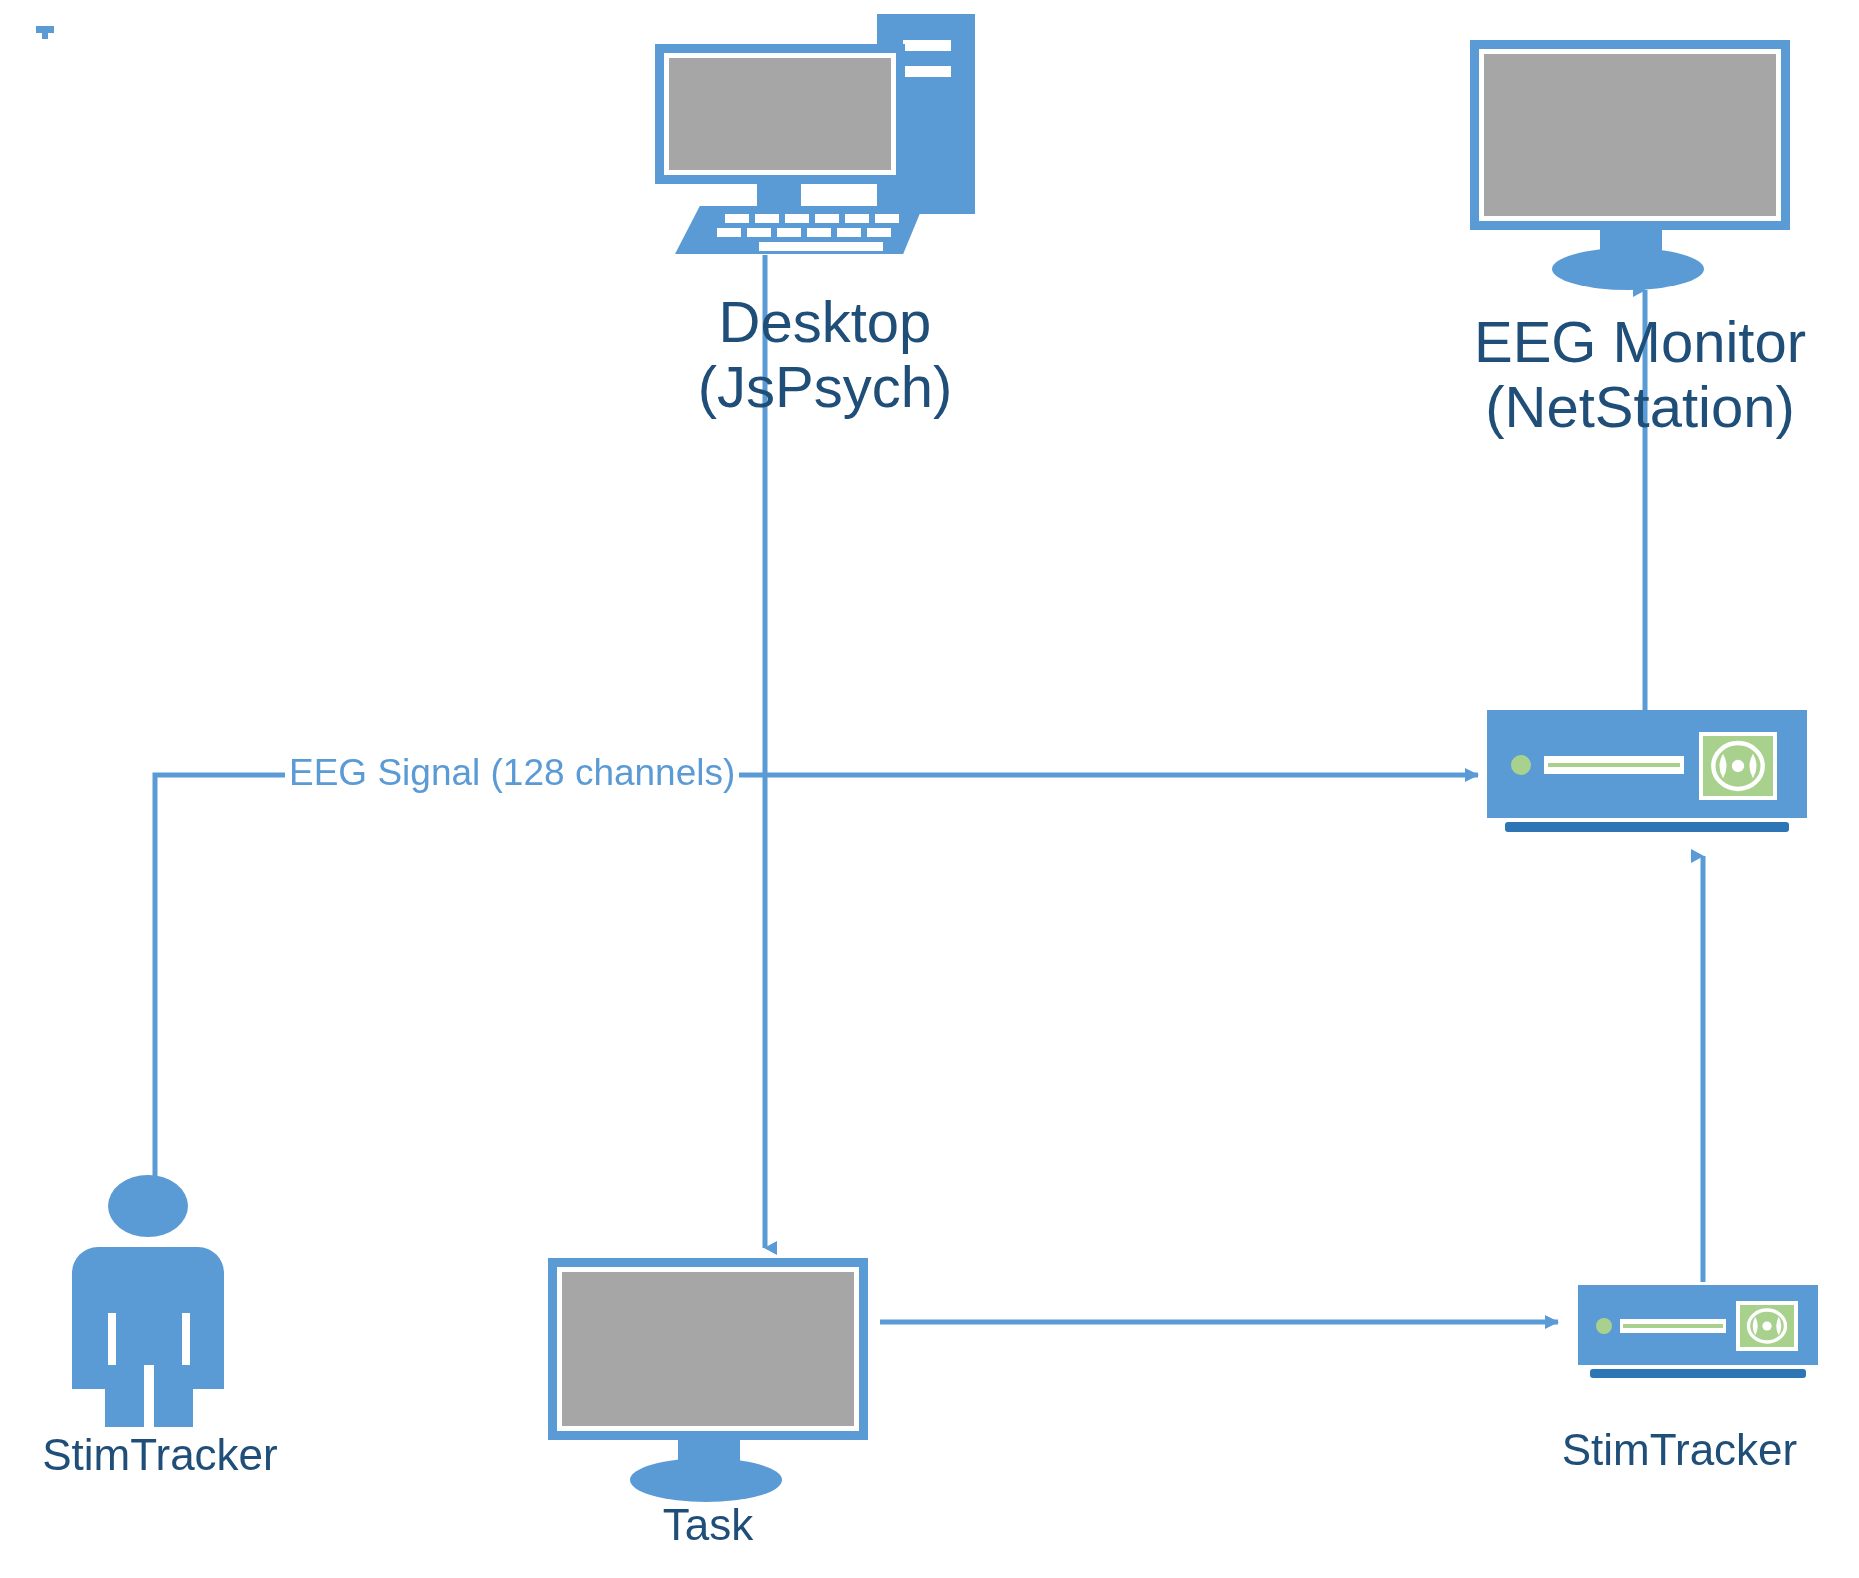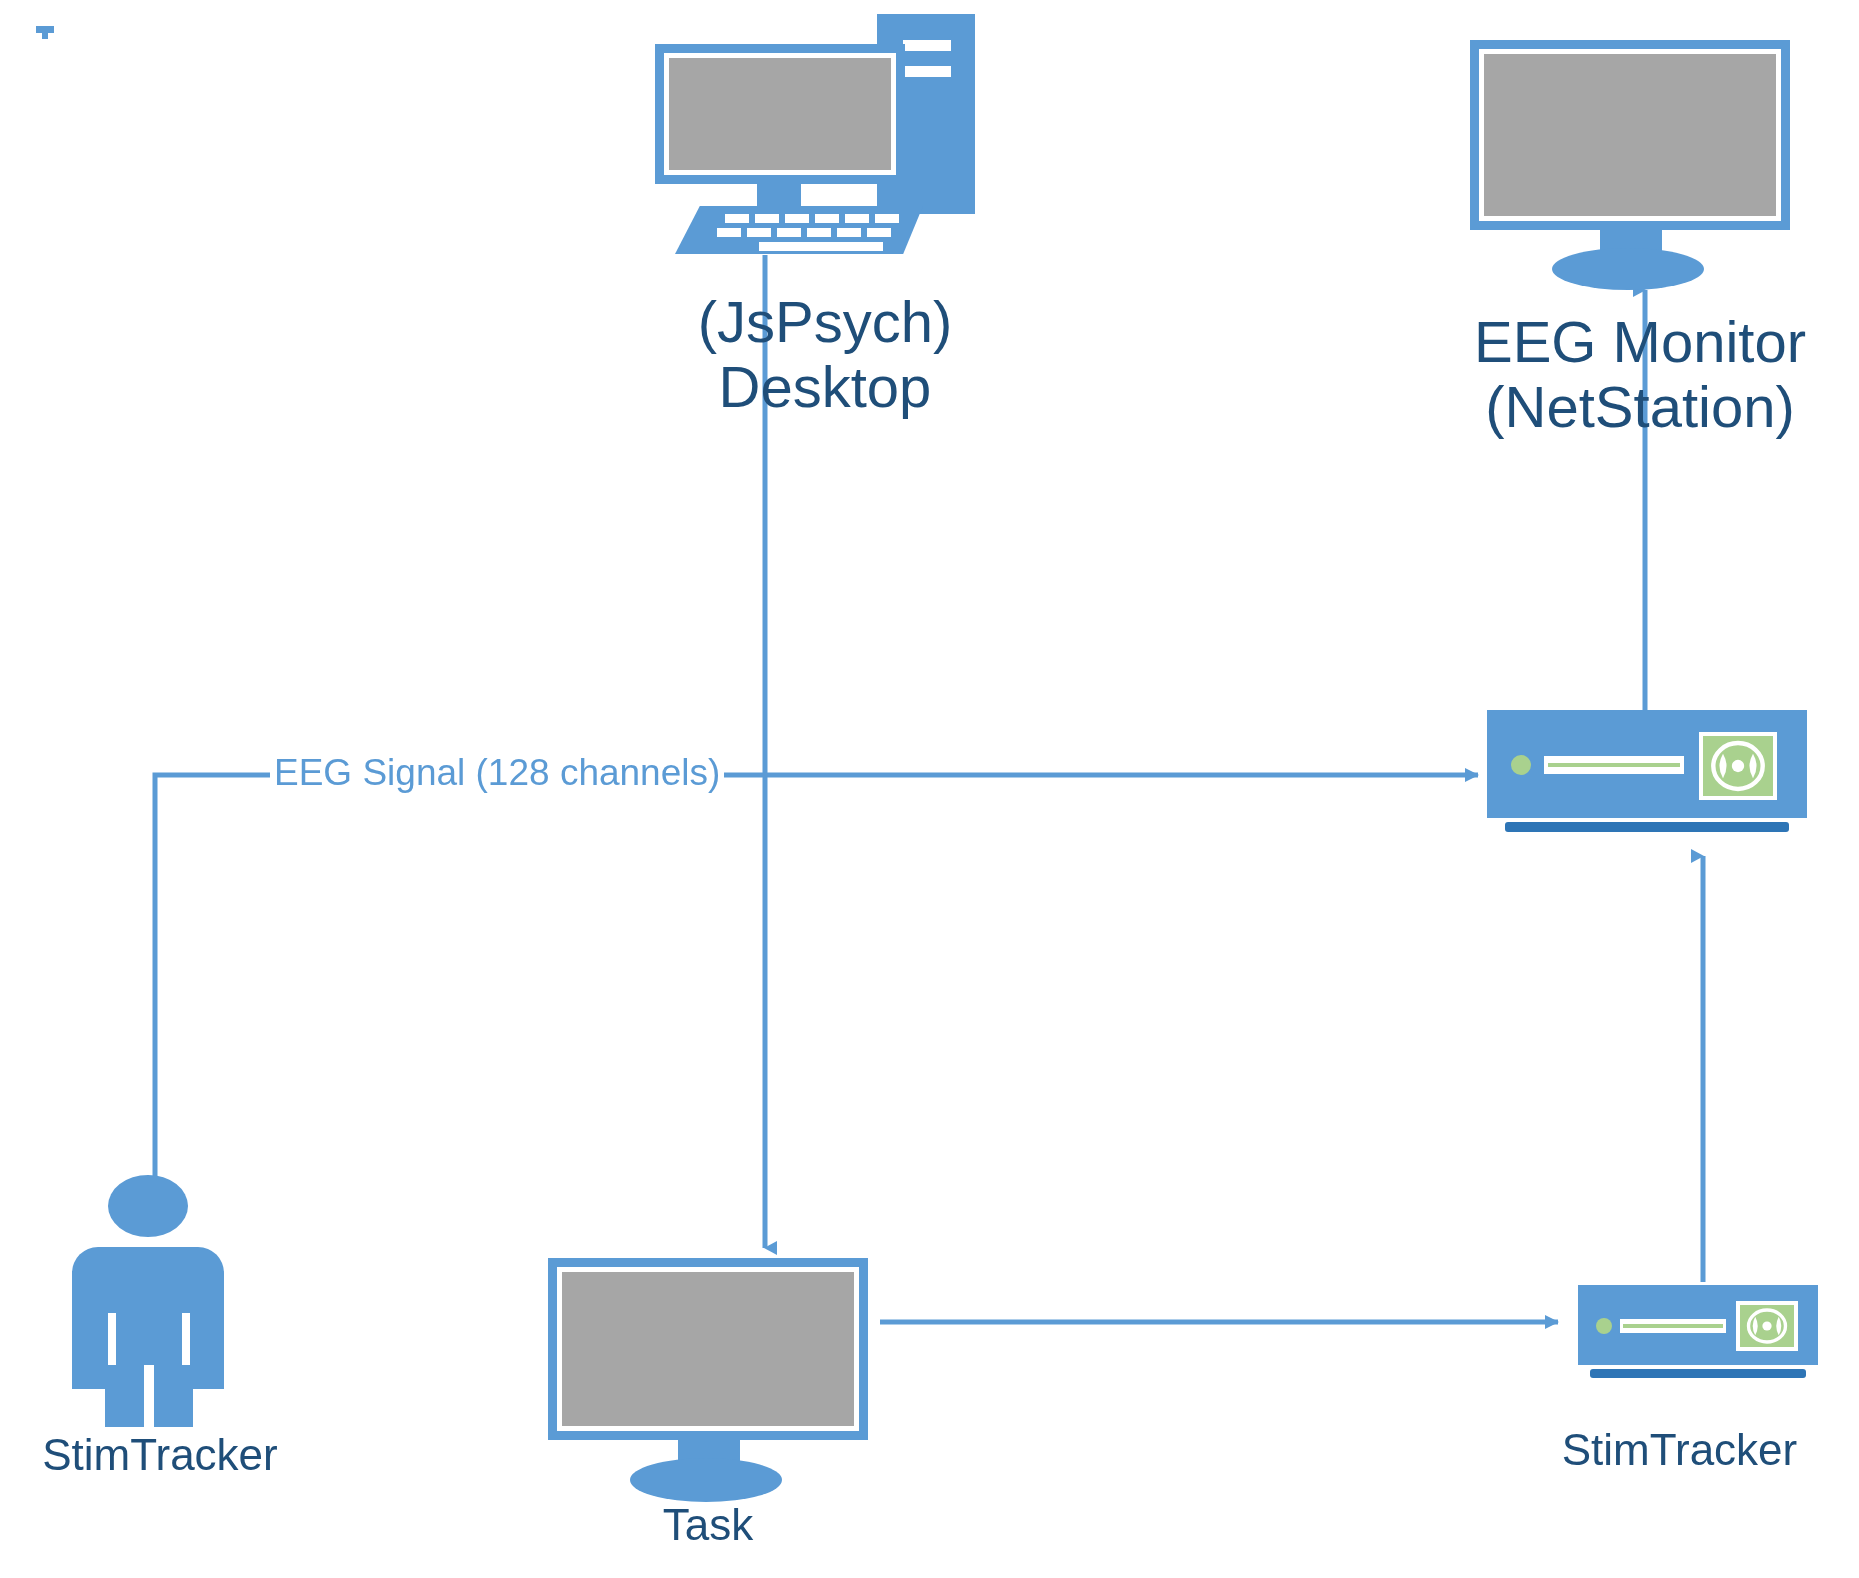--- a/index.html
+++ b/index.html
@@ -220,22 +220,22 @@
     <div class="kb-key" style="left:62px; top:214px; width:24px; height:9px;"></div>
     <div class="kb-key" style="left:92px; top:214px; width:24px; height:9px;"></div>
     <div class="kb-key" style="left:122px; top:214px; width:24px; height:9px;"></div>
     <div class="kb-key" style="left:152px; top:214px; width:24px; height:9px;"></div>
     <div class="kb-key" style="left:182px; top:214px; width:24px; height:9px;"></div>
     <div class="kb-key" style="left:212px; top:214px; width:24px; height:9px;"></div>
     <div class="kb-space" style="left:104px; top:228px; width:124px;"></div>
   </div>
 
   <div class="label lg" style="left:525px; top:290px; width:600px;">
+    <div>Desktop</div>
     <div>(JsPsych)</div>
-    <div>Desktop</div>
   </div>
 
   <div class="node" style="left:1470px; top:40px; width:340px; height:250px;">
     <div class="mon-frame" style="left:0px; top:0px; width:320px; height:190px;">
       <div class="mon-inner"></div>
     </div>
     <div class="mon-neck" style="left:130px; top:190px; width:62px; height:36px;"></div>
     <div class="mon-base" style="left:82px; top:208px; width:152px; height:42px;"></div>
   </div>
 
@@ -301,17 +301,17 @@
         <path d="M45,14 Q51,25 45,36 Q39,25 45,14 Z" fill="#ffffff"></path>
       </svg>
     </div>
     <div class="srv-foot" style="left:12px; top:84px; width:216px; height:9px;"></div>
   </div>
 
   <div class="label md" style="left:1500px; top:1425px; width:359px;">
     <span>StimTracker</span>
   </div>
 
-  <div class="edge-label" style="left:270px; top:752px;">
+  <div class="edge-label" style="left:285px; top:752px;">
     <span>EEG Signal (128 channels)</span>
   </div>
 
 </div>
 
 </body></html>

